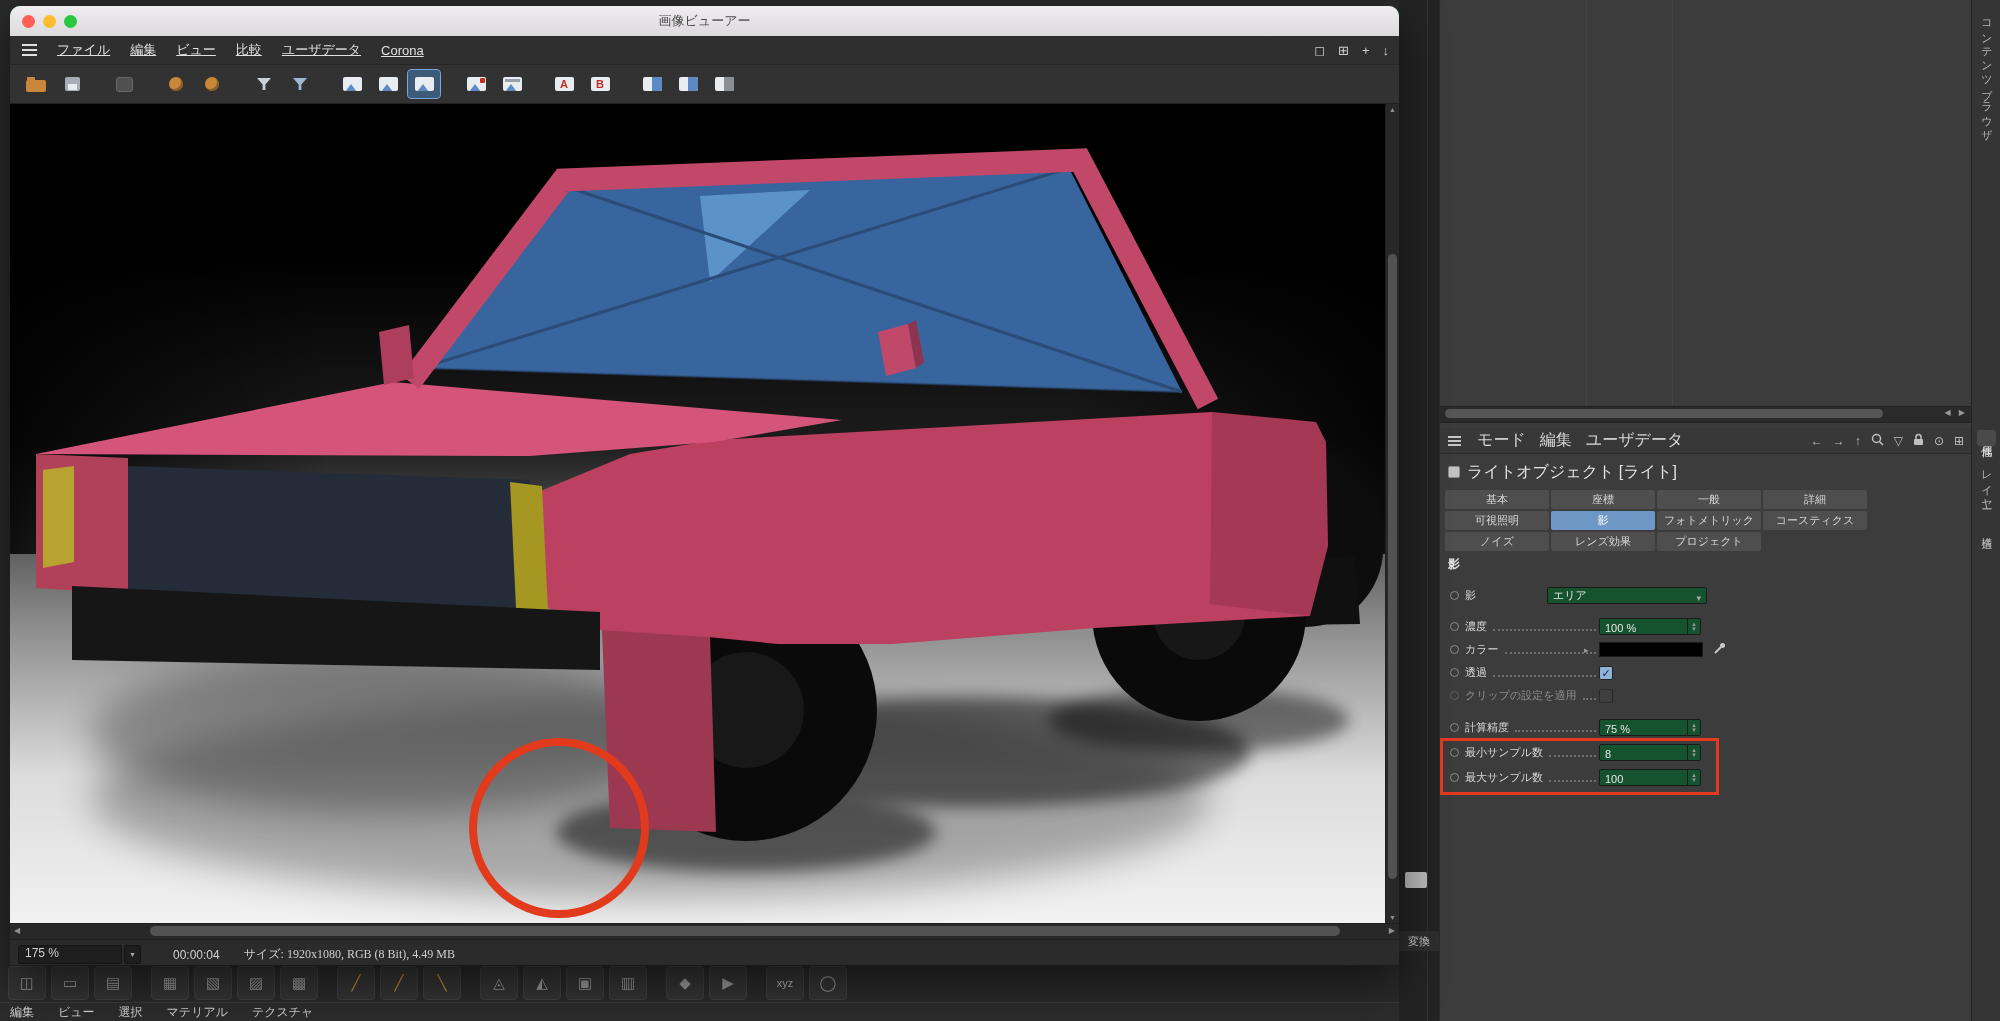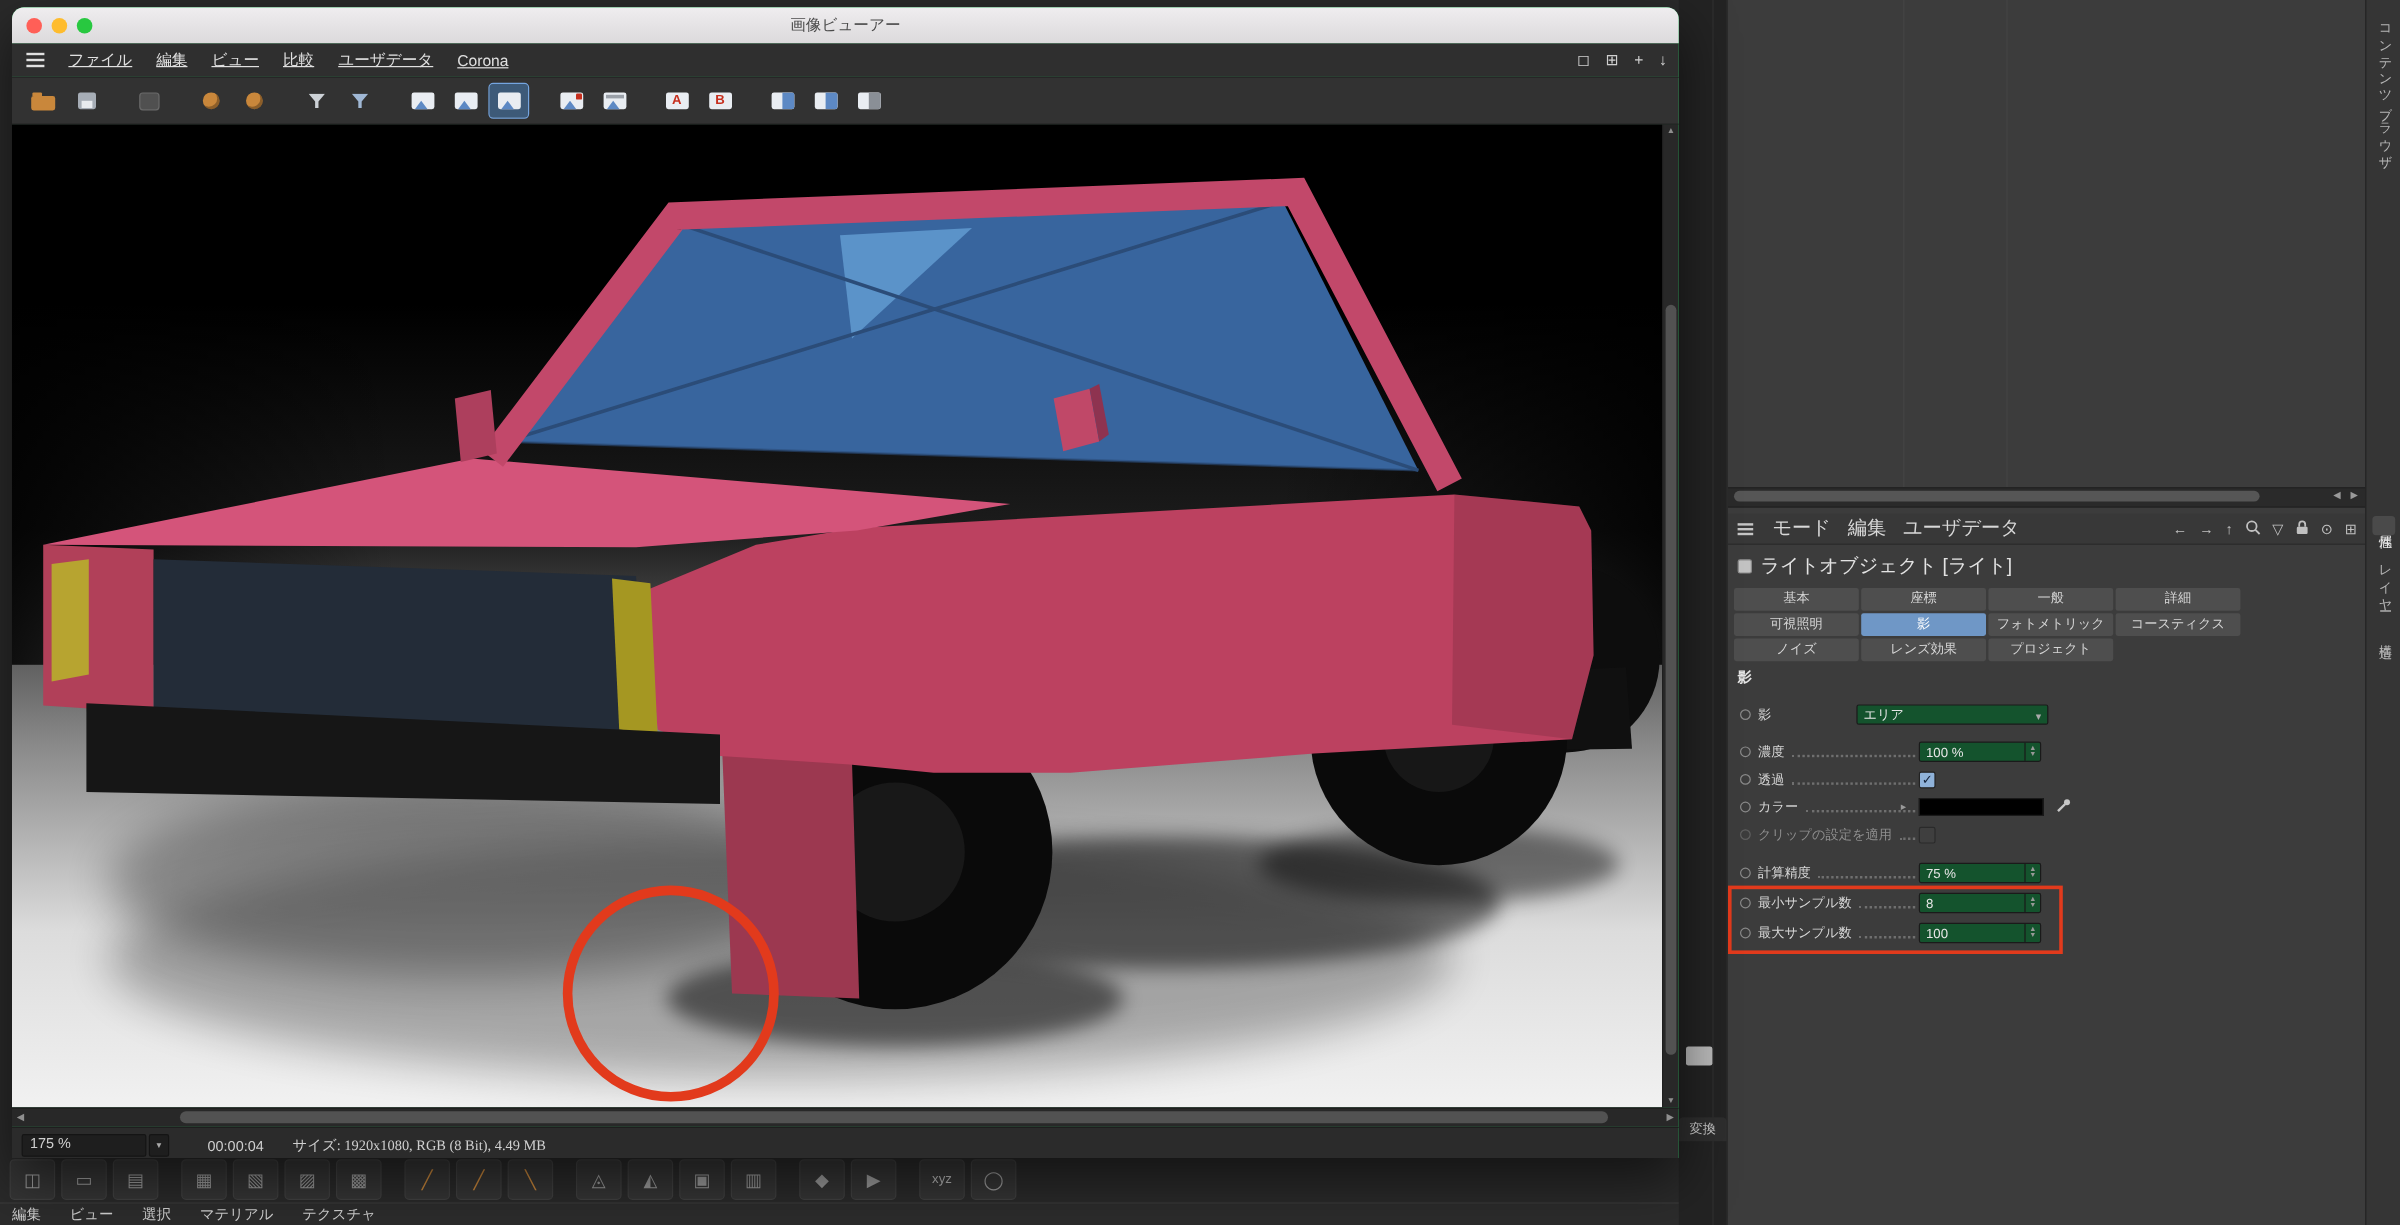--- a/index.html
+++ b/index.html
@@ -250,38 +250,38 @@
           <span class="stepper">
               <span>▲</span>
               <span>▼</span>
             </span>
         </div>
       </div>
 
       <div class="arow">
         <span class="adot"></span>
         <div class="arow-left">
-            <span class="albl">透過</span>
-            <span class="lead"></span>
-          </div>
-        <span class="acheck">✓</span>
-      </div>
-
-      <div class="arow">
-        <span class="adot"></span>
-        <div class="arow-left">
             <span class="albl">カラー</span>
             <span class="lead"></span>
           </div>
         <span class="aexpand">▸</span>
         <div class="aswatch"></div>
         <span class="apicker"><svg width="14" height="14" viewBox="0 0 14 14">
               <line x1="3" y1="11" x2="9" y2="5" stroke="#c8c8c8" stroke-width="2"></line>
               <circle cx="10.5" cy="3.5" r="2.5" fill="#c8c8c8"></circle>
             </svg></span>
+      </div>
+
+      <div class="arow">
+        <span class="adot"></span>
+        <div class="arow-left">
+            <span class="albl">透過</span>
+            <span class="lead"></span>
+          </div>
+        <span class="acheck">✓</span>
       </div>
 
       <div class="arow dim">
         <span class="adot"></span>
         <div class="arow-left">
             <span class="albl">クリップの設定を適用</span>
             <span class="lead"></span>
           </div>
         <span class="acheck off"></span>
       </div>

